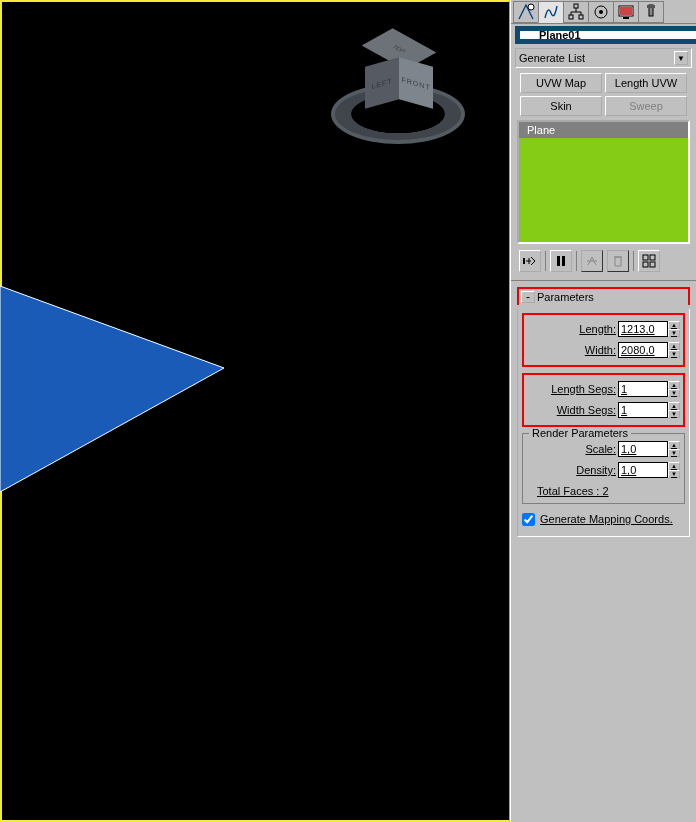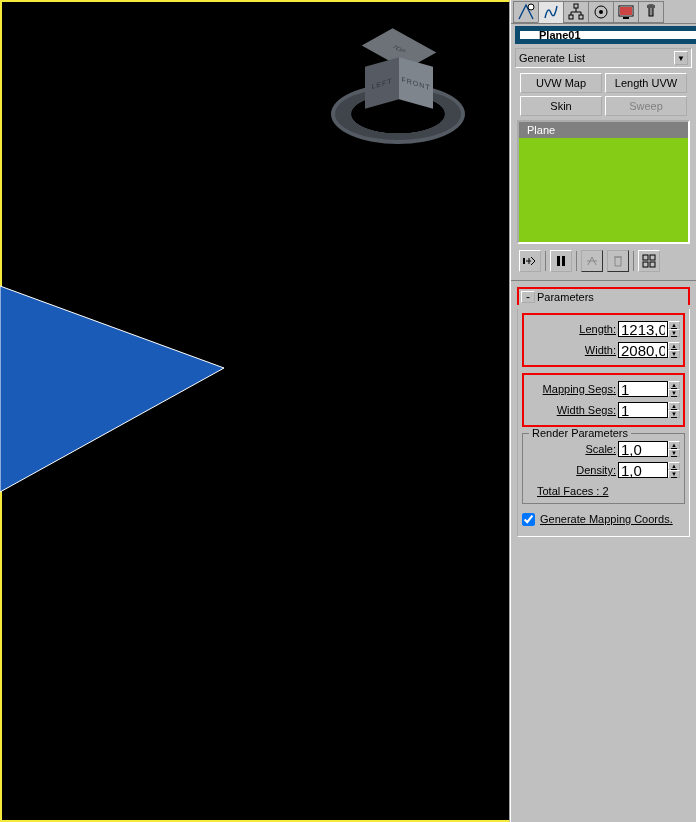--- a/index.html
+++ b/index.html
@@ -47,21 +47,21 @@
 .rollhead { display:flex; align-items:center; height:16px; font-size:11px; }
 .rollhead .minus { width:14px; height:12px; border:1px outset #fff; margin:0 2px; display:flex;align-items:center;justify-content:center;font-size:12px;line-height:1; cursor:pointer;}
 .rollhead .ttl { flex:1; text-align:left; }
 .rollbody { padding: 6px 4px 8px; text-decoration: underline; }
 
 .redbox { border:2px solid #e00; padding:3px 3px 4px; margin:2px 0 6px; }
 
 .prow { display:flex; align-items:center; justify-content:flex-end; gap:2px; height:20px; margin:1px 0; }
 .prow label { font-size:11px; text-align:right; padding-right:0; }
 .spin { display:flex; }
-.spin input { width:50px; height:16px; border:1px solid #000; background:#fff; font-size:15px; padding:0 2px; }
+.spin input { width:50px; height:16px; border:1px solid #000; background:#fff; font-size:11px; padding:0 2px; }
 .spin .arrs { width:12px; display:flex; flex-direction:column; }
 .spin .arrs button { height:8px; border:1px outset #fff; background:#c0c0c0; font-size:6px; line-height:1; padding:0; cursor:pointer;}
 
 .group { border:1px solid #808080; margin-top:6px; padding: 4px 4px 6px; position:relative; }
 .group > .gttl { position:absolute; top:-7px; left:6px; background:#c0c0c0; padding:0 3px; font-size:11px; }
 
 .checks { margin-top:6px; }
 .checks label { display:flex; align-items:center; gap:5px; height:18px; font-size:11px; }
 .checks input { width:13px; height:13px; }
 </style>
@@ -211,21 +211,21 @@
               <div class="arrs">
                   <button>▲</button>
                   <button>▼</button>
                 </div>
             </div>
           </div>
         </div>
 
         <div class="redbox">
           <div class="prow">
-            <label>Mapping Segs:</label>
+            <label>Length Segs:</label>
             <div class="spin">
               <input value="1" style="">
               <div class="arrs">
                   <button>▲</button>
                   <button>▼</button>
                 </div>
             </div>
           </div>
           <div class="prow">
             <label>Width Segs:</label>

